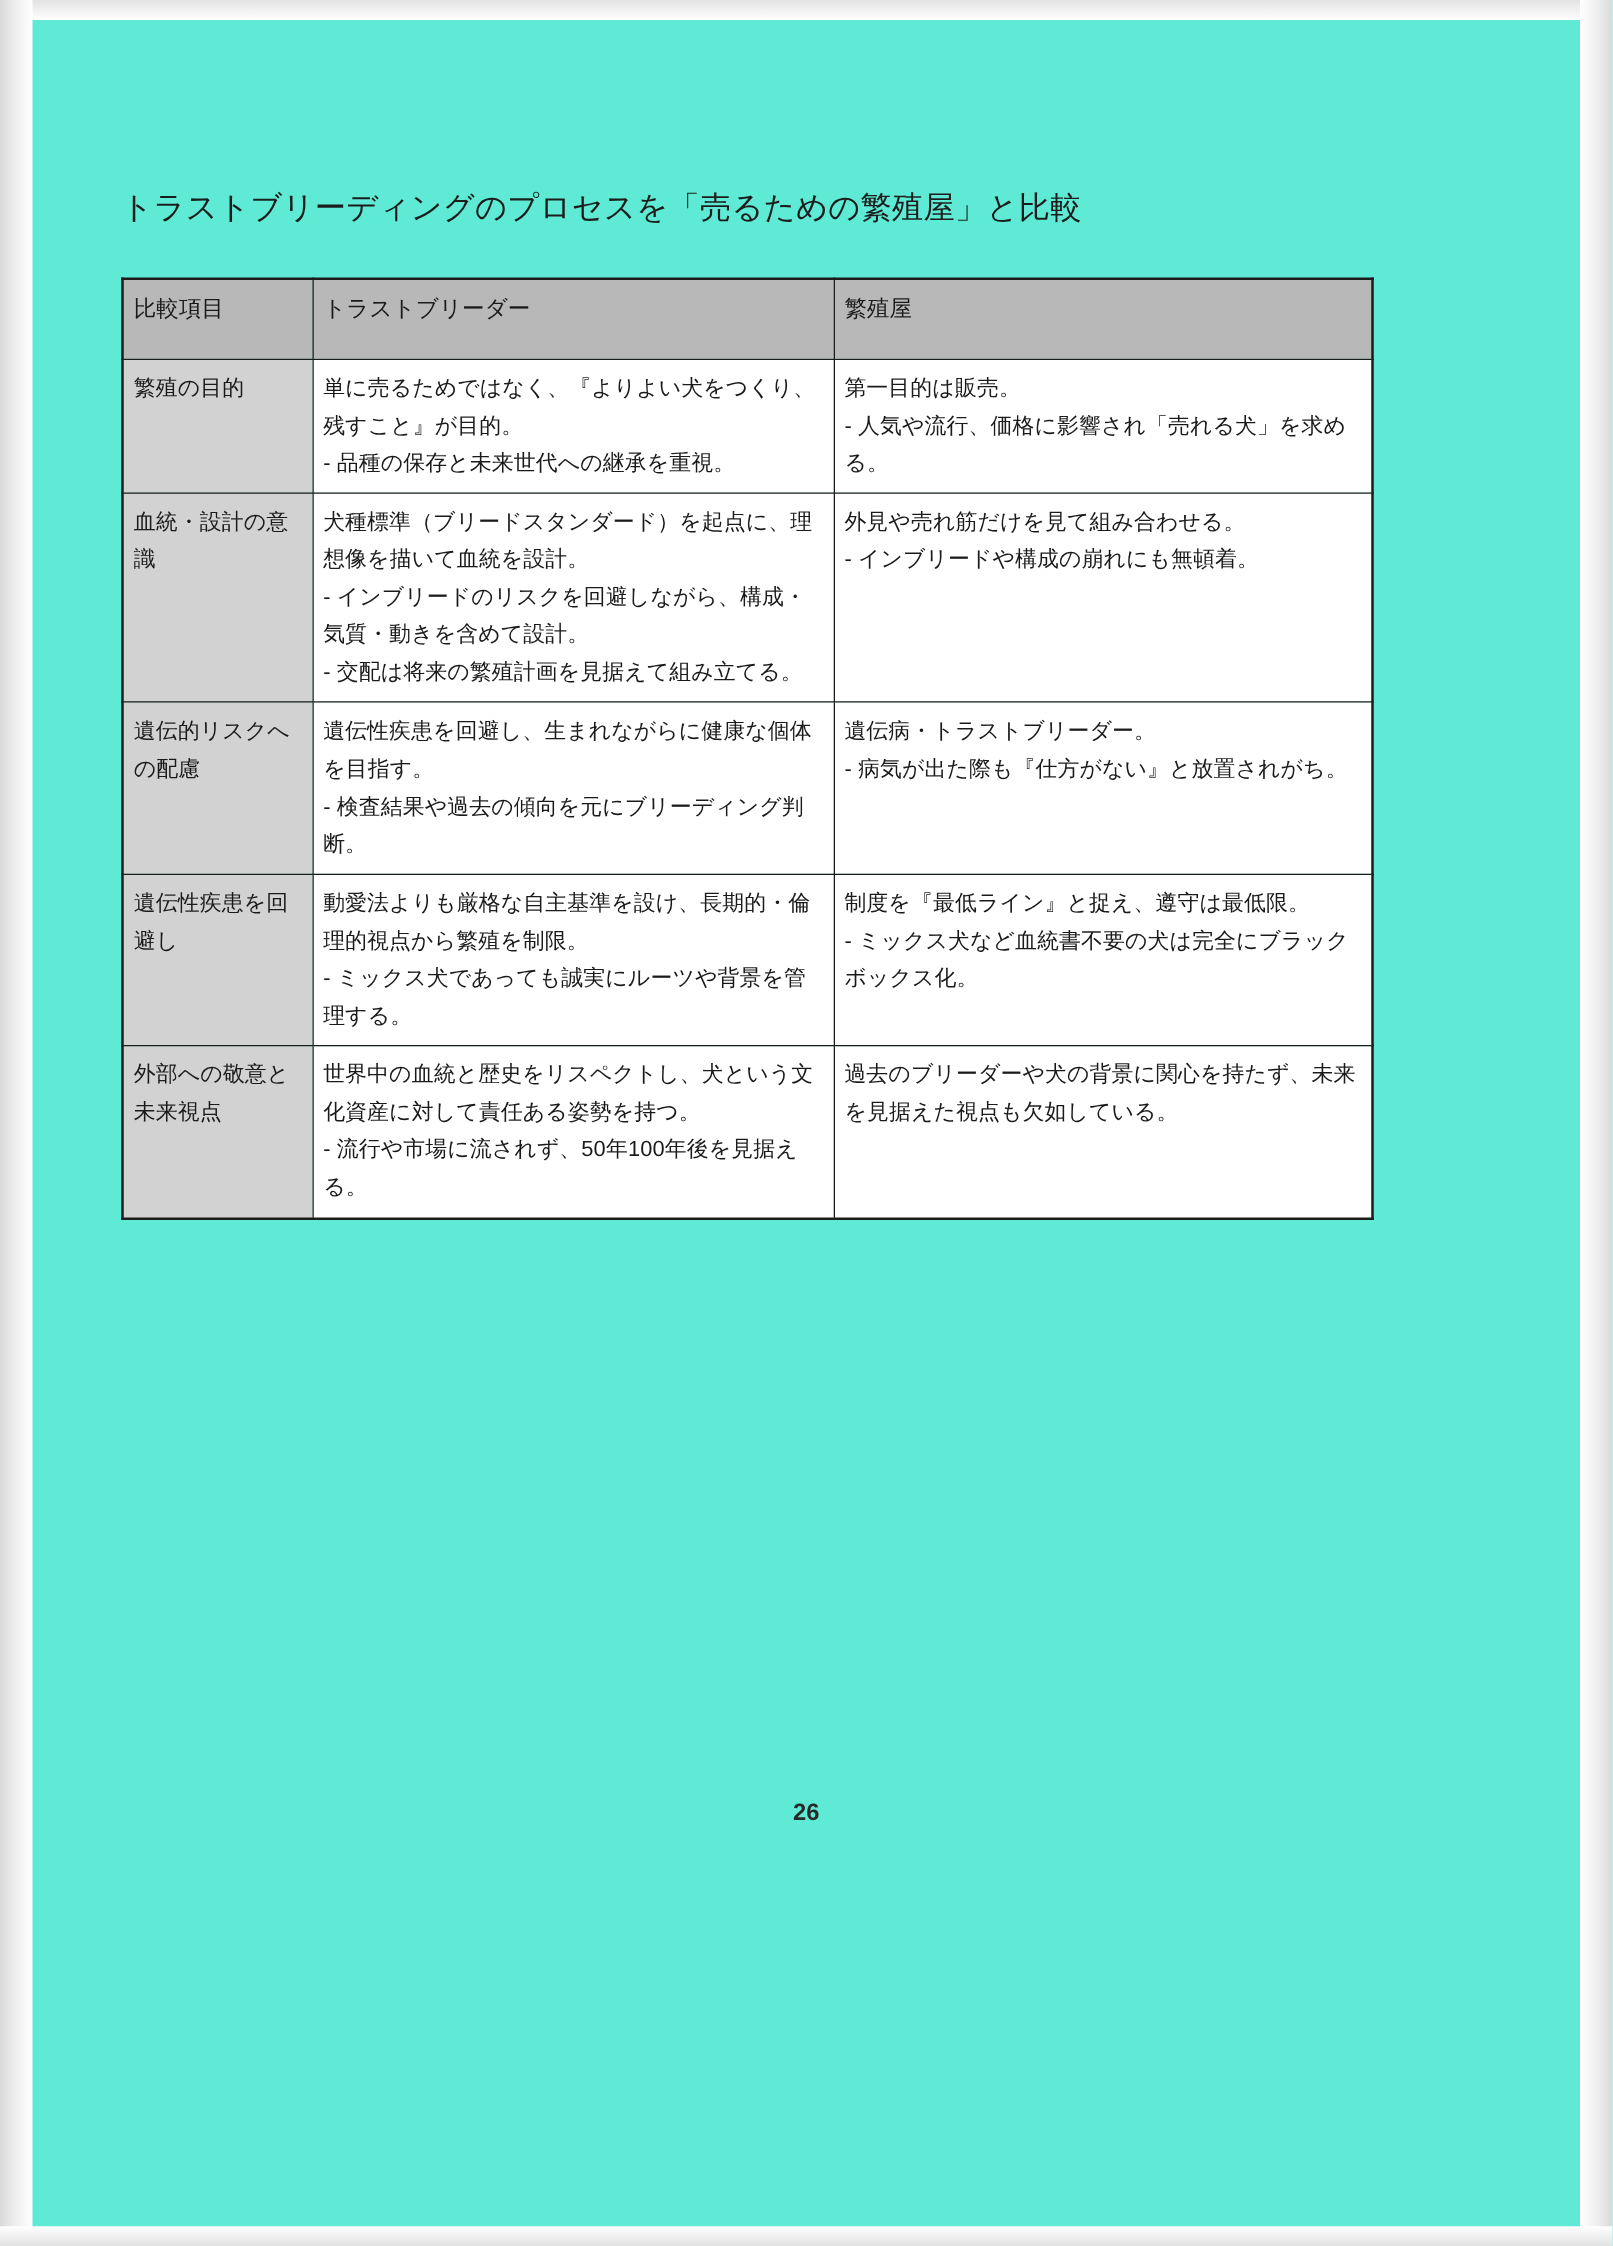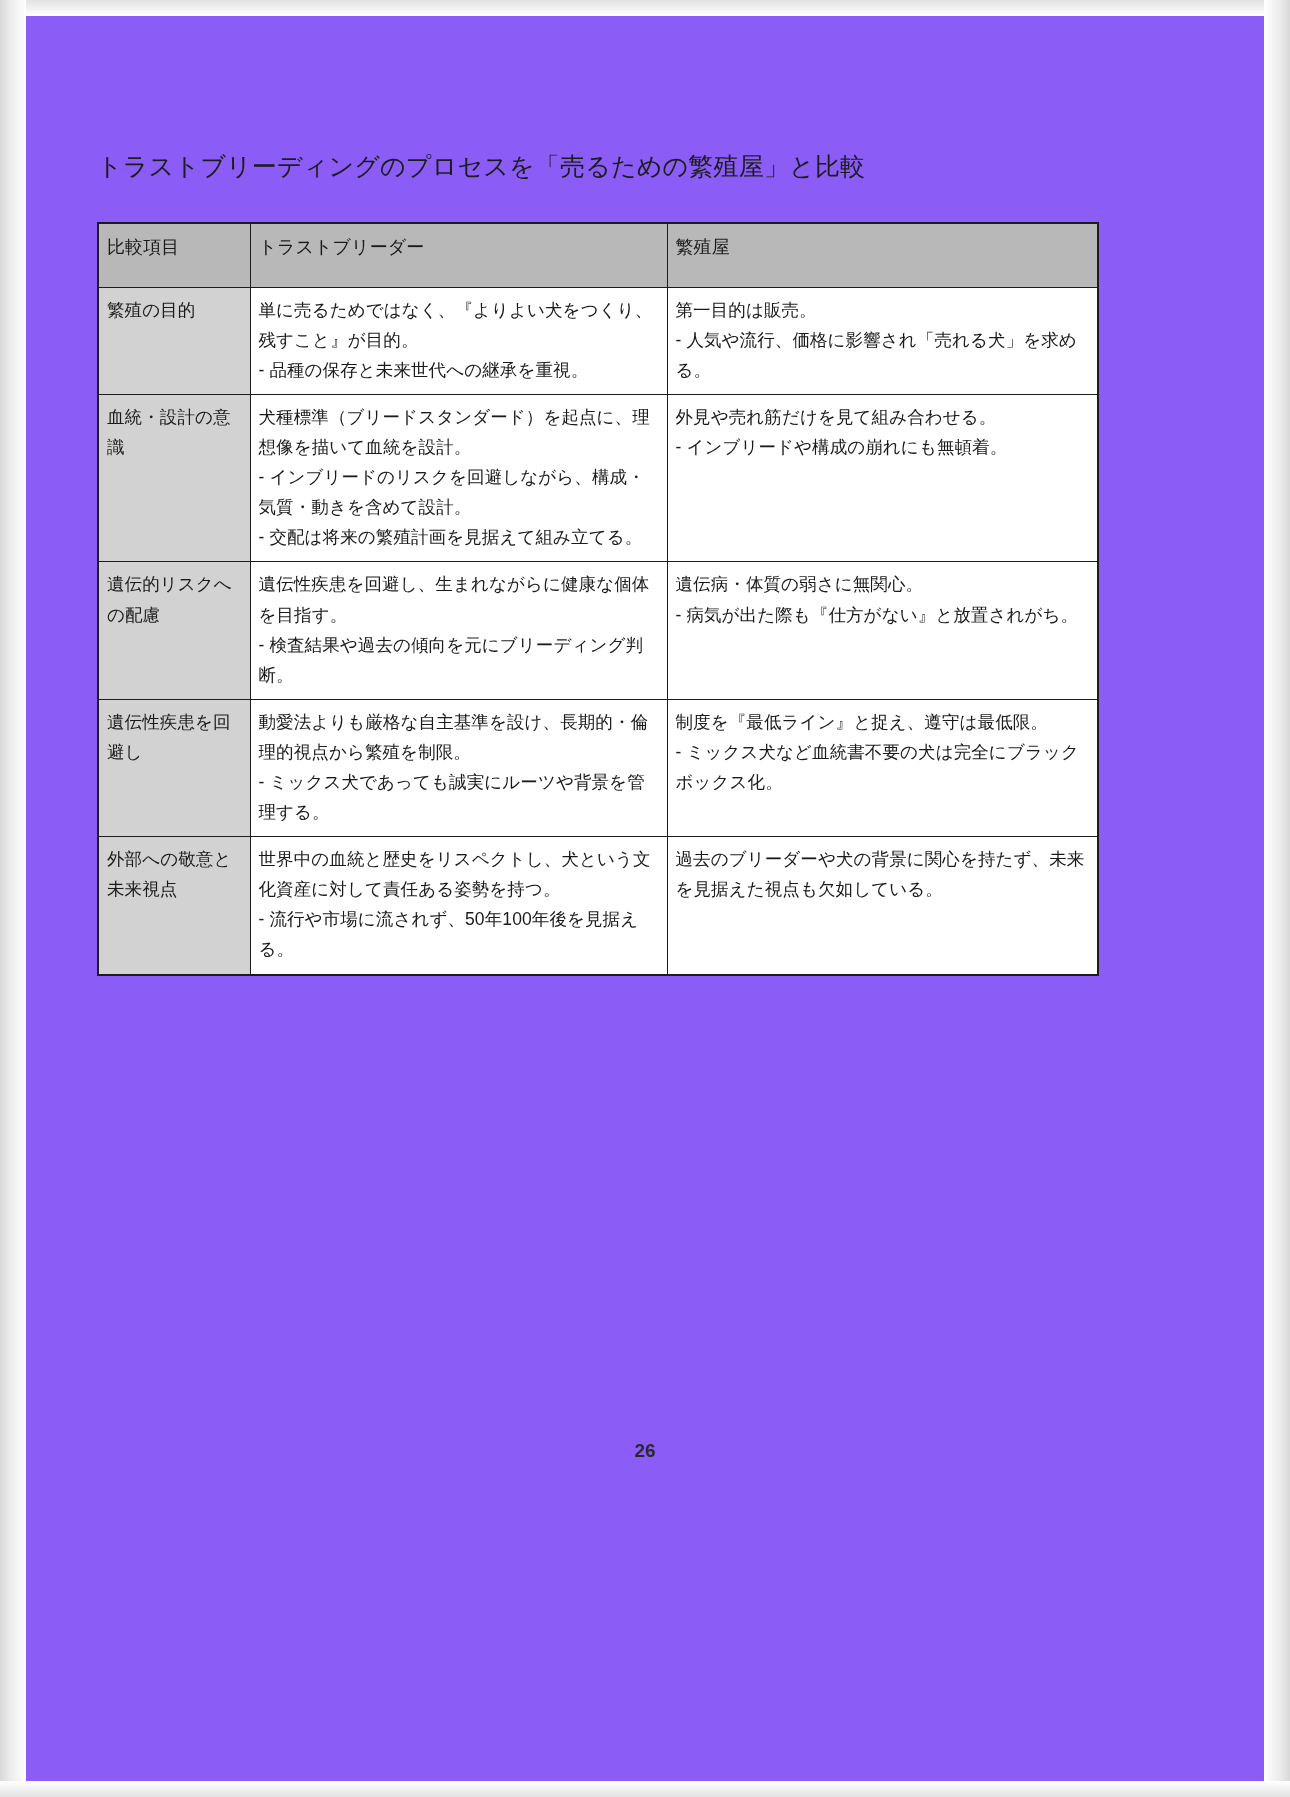--- a/index.html
+++ b/index.html
@@ -10,21 +10,21 @@
   }
   body {
     font-family: "Liberation Sans", "DejaVu Sans", sans-serif;
     color: #1a1a1a;
     -webkit-font-smoothing: antialiased;
   }
   .page {
     position: relative;
     width: 1290px;
     height: 1797px;
-    background: #8b5cf6;
+    background: #5eead4;
     box-sizing: border-box;
     overflow: hidden;
   }
   
   .page-edge-left {
     position: absolute;
     left: 0; top: 0;
     width: 26px; height: 100%;
     background: linear-gradient(to right, #d9d9d9 0%, #ececec 40%, #ffffff 100%);
     pointer-events: none;
@@ -183,21 +183,21 @@
         </tr>
         <tr>
           <td class="rowhead">
               <span class="cell-line">遺伝的リスクへの配慮</span>
             </td>
           <td class="body-cell">
               <span class="cell-line">遺伝性疾患を回避し、生まれながらに健康な個体を目指す。</span>
               <span class="cell-line">- 検査結果や過去の傾向を元にブリーディング判断。</span>
             </td>
           <td class="body-cell">
-              <span class="cell-line">遺伝病・体質の弱さに無関心。</span>
+              <span class="cell-line">遺伝病・トラストブリーダー。</span>
               <span class="cell-line">- 病気が出た際も『仕方がない』と放置されがち。</span>
             </td>
         </tr>
         <tr>
           <td class="rowhead">
               <span class="cell-line">遺伝性疾患を回避し</span>
             </td>
           <td class="body-cell">
               <span class="cell-line">動愛法よりも厳格な自主基準を設け、長期的・倫理的視点から繁殖を制限。</span>
               <span class="cell-line">- ミックス犬であっても誠実にルーツや背景を管理する。</span>

